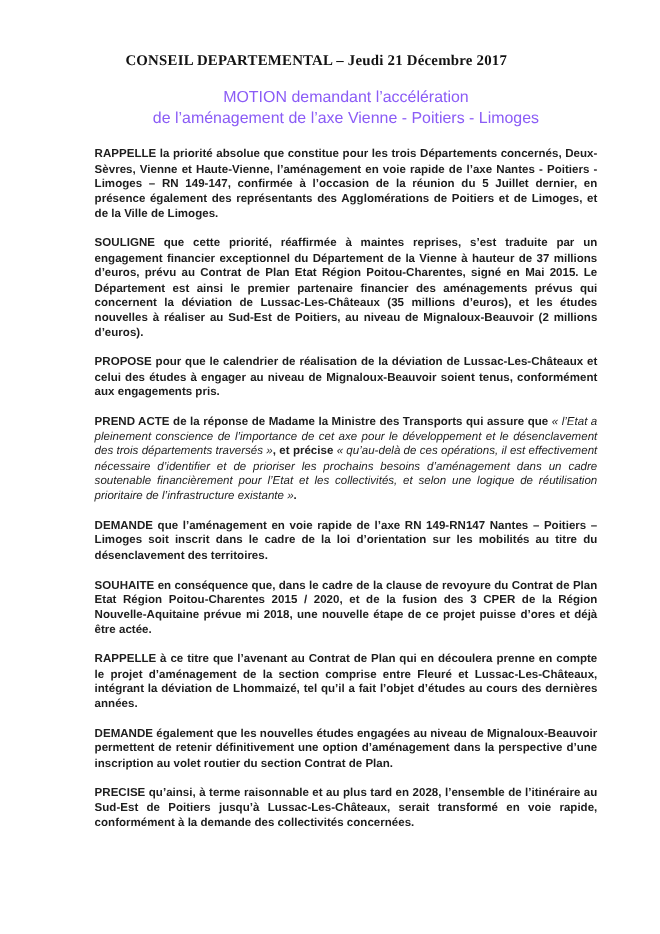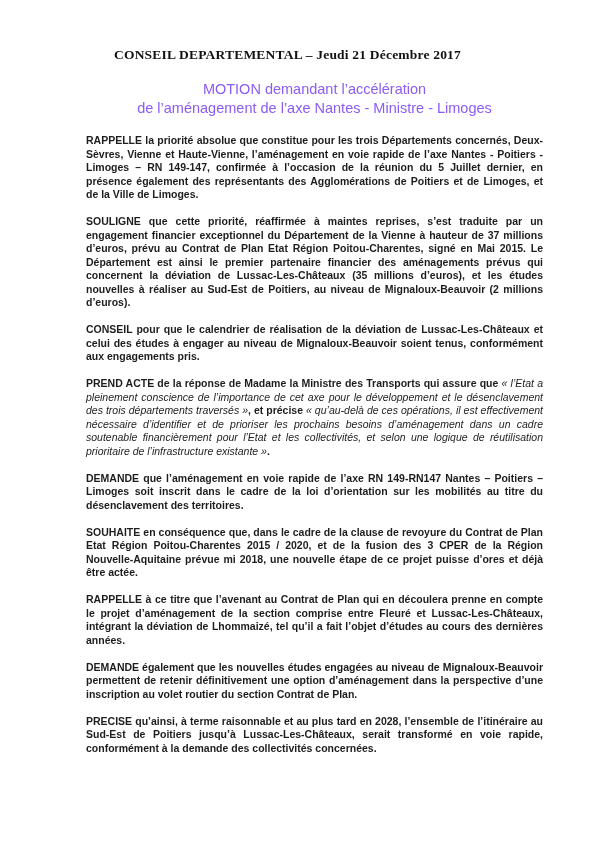--- a/index.html
+++ b/index.html
@@ -62,28 +62,28 @@
 </head>
 <body>
 
 <div class="page">
   <div class="content">
 
     <div class="doc-header">CONSEIL DEPARTEMENTAL – Jeudi 21 Décembre 2017</div>
 
     <div class="doc-title">
       <div>MOTION demandant l’accélération</div>
-      <div>de l’aménagement de l’axe Nantes - Ministre - Limoges</div>
+      <div>de l’aménagement de l’axe Vienne - Poitiers - Limoges</div>
     </div>
 
 
     <div class="paragraphs">
         <p class="para"><span class="seg-bold">RAPPELLE</span><span class="seg-normal"> la priorité absolue que constitue pour les trois Départements concernés, Deux-Sèvres, Vienne et Haute-Vienne, l’aménagement en voie rapide de l’axe Nantes - Poitiers - Limoges – RN 149-147, confirmée à l’occasion de la réunion du 5 Juillet dernier, en présence également des représentants des Agglomérations de Poitiers et de Limoges, et de la Ville de Limoges.</span></p>
         <p class="para"><span class="seg-bold">SOULIGNE</span><span class="seg-normal"> que cette priorité, réaffirmée à maintes reprises, s’est traduite par un engagement financier exceptionnel du Département de la Vienne à hauteur de 37 millions d’euros, prévu au Contrat de Plan Etat Région Poitou-Charentes, signé en Mai 2015. Le Département est ainsi le premier partenaire financier des aménagements prévus qui concernent la déviation de Lussac-Les-Châteaux (35 millions d’euros), et les études nouvelles à réaliser au Sud-Est de Poitiers, au niveau de Mignaloux-Beauvoir (2 millions d’euros).</span></p>
-        <p class="para"><span class="seg-bold">CONSEIL</span><span class="seg-normal"> pour que le calendrier de réalisation de la déviation de Lussac-Les-Châteaux et celui des études à engager au niveau de Mignaloux-Beauvoir soient tenus, conformément aux engagements pris.</span></p>
+        <p class="para"><span class="seg-bold">PROPOSE</span><span class="seg-normal"> pour que le calendrier de réalisation de la déviation de Lussac-Les-Châteaux et celui des études à engager au niveau de Mignaloux-Beauvoir soient tenus, conformément aux engagements pris.</span></p>
         <p class="para"><span class="seg-bold">PREND ACTE</span><span class="seg-normal"> de la réponse de Madame la Ministre des Transports qui assure que </span><span class="seg-italic">« l’Etat a pleinement conscience de l’importance de cet axe pour le développement et le désenclavement des trois départements traversés »</span><span class="seg-normal">, et précise </span><span class="seg-italic">« qu’au-delà de ces opérations, il est effectivement nécessaire d’identifier et de prioriser les prochains besoins d’aménagement dans un cadre soutenable financièrement pour l’Etat et les collectivités, et selon une logique de réutilisation prioritaire de l’infrastructure existante »</span><span class="seg-normal">.</span></p>
         <p class="para"><span class="seg-bold">DEMANDE</span><span class="seg-normal"> que l’aménagement en voie rapide de l’axe RN 149-RN147 Nantes – Poitiers – Limoges soit inscrit dans le cadre de la loi d’orientation sur les mobilités au titre du désenclavement des territoires.</span></p>
         <p class="para"><span class="seg-bold">SOUHAITE</span><span class="seg-normal"> en conséquence que, dans le cadre de la clause de revoyure du Contrat de Plan Etat Région Poitou-Charentes 2015 / 2020, et de la fusion des 3 CPER de la Région Nouvelle-Aquitaine prévue mi 2018, une nouvelle étape de ce projet puisse d’ores et déjà être actée.</span></p>
         <p class="para"><span class="seg-bold">RAPPELLE</span><span class="seg-normal"> à ce titre que l’avenant au Contrat de Plan qui en découlera prenne en compte le projet d’aménagement de la section comprise entre Fleuré et Lussac-Les-Châteaux, intégrant la déviation de Lhommaizé, tel qu’il a fait l’objet d’études au cours des dernières années.</span></p>
         <p class="para"><span class="seg-bold">DEMANDE</span><span class="seg-normal"> également que les nouvelles études engagées au niveau de Mignaloux-Beauvoir permettent de retenir définitivement une option d’aménagement dans la perspective d’une inscription au volet routier du section Contrat de Plan.</span></p>
         <p class="para"><span class="seg-bold">PRECISE</span><span class="seg-normal"> qu’ainsi, à terme raisonnable et au plus tard en 2028, l’ensemble de l’itinéraire au Sud-Est de Poitiers jusqu’à Lussac-Les-Châteaux, serait transformé en voie rapide, conformément à la demande des collectivités concernées.</span></p>
       </div>
 
   </div>
 </div>

